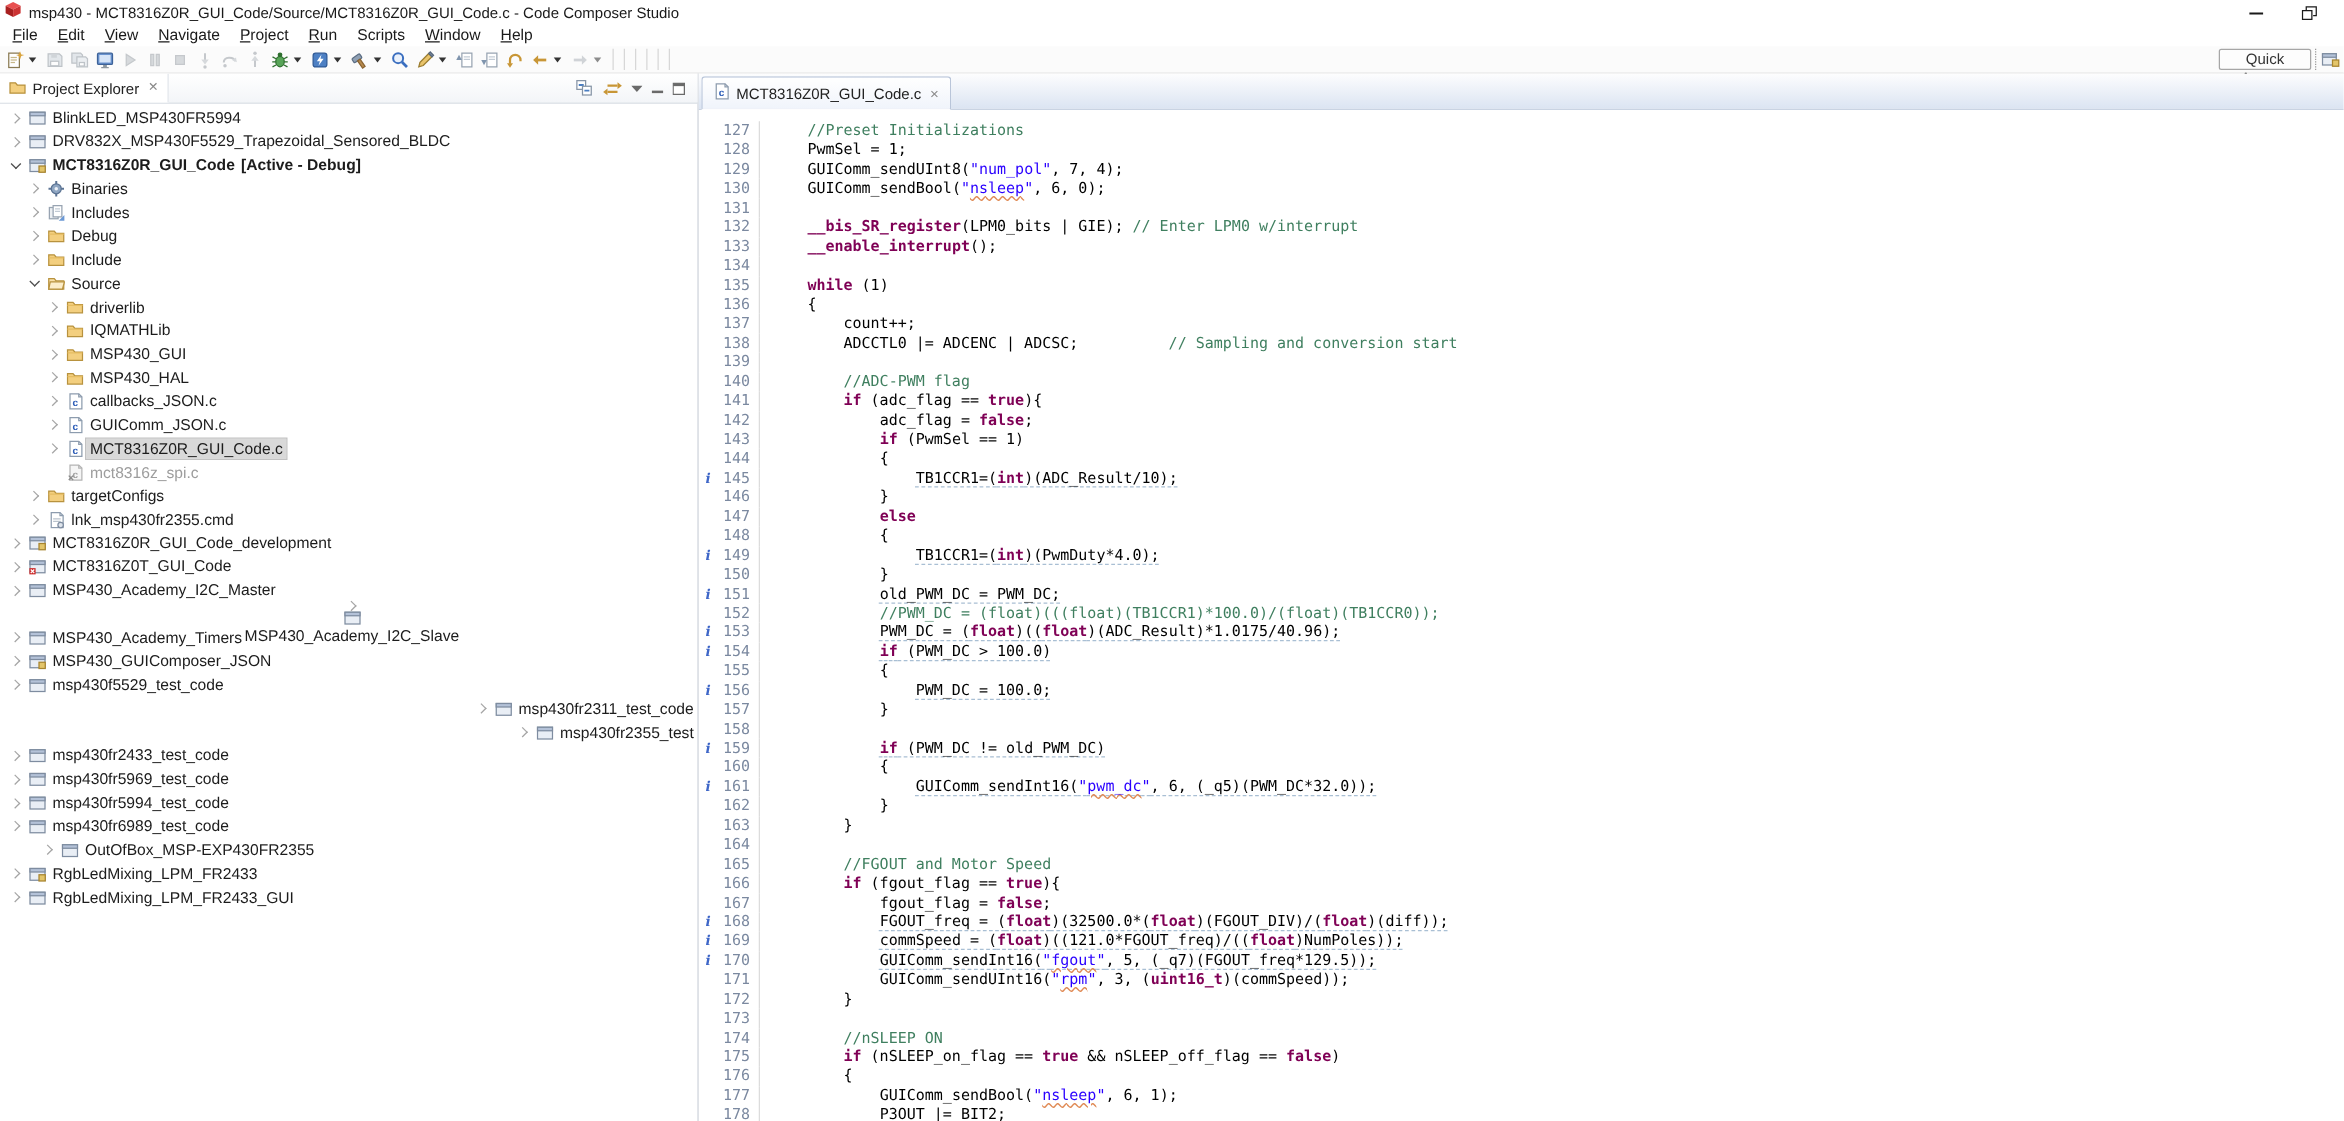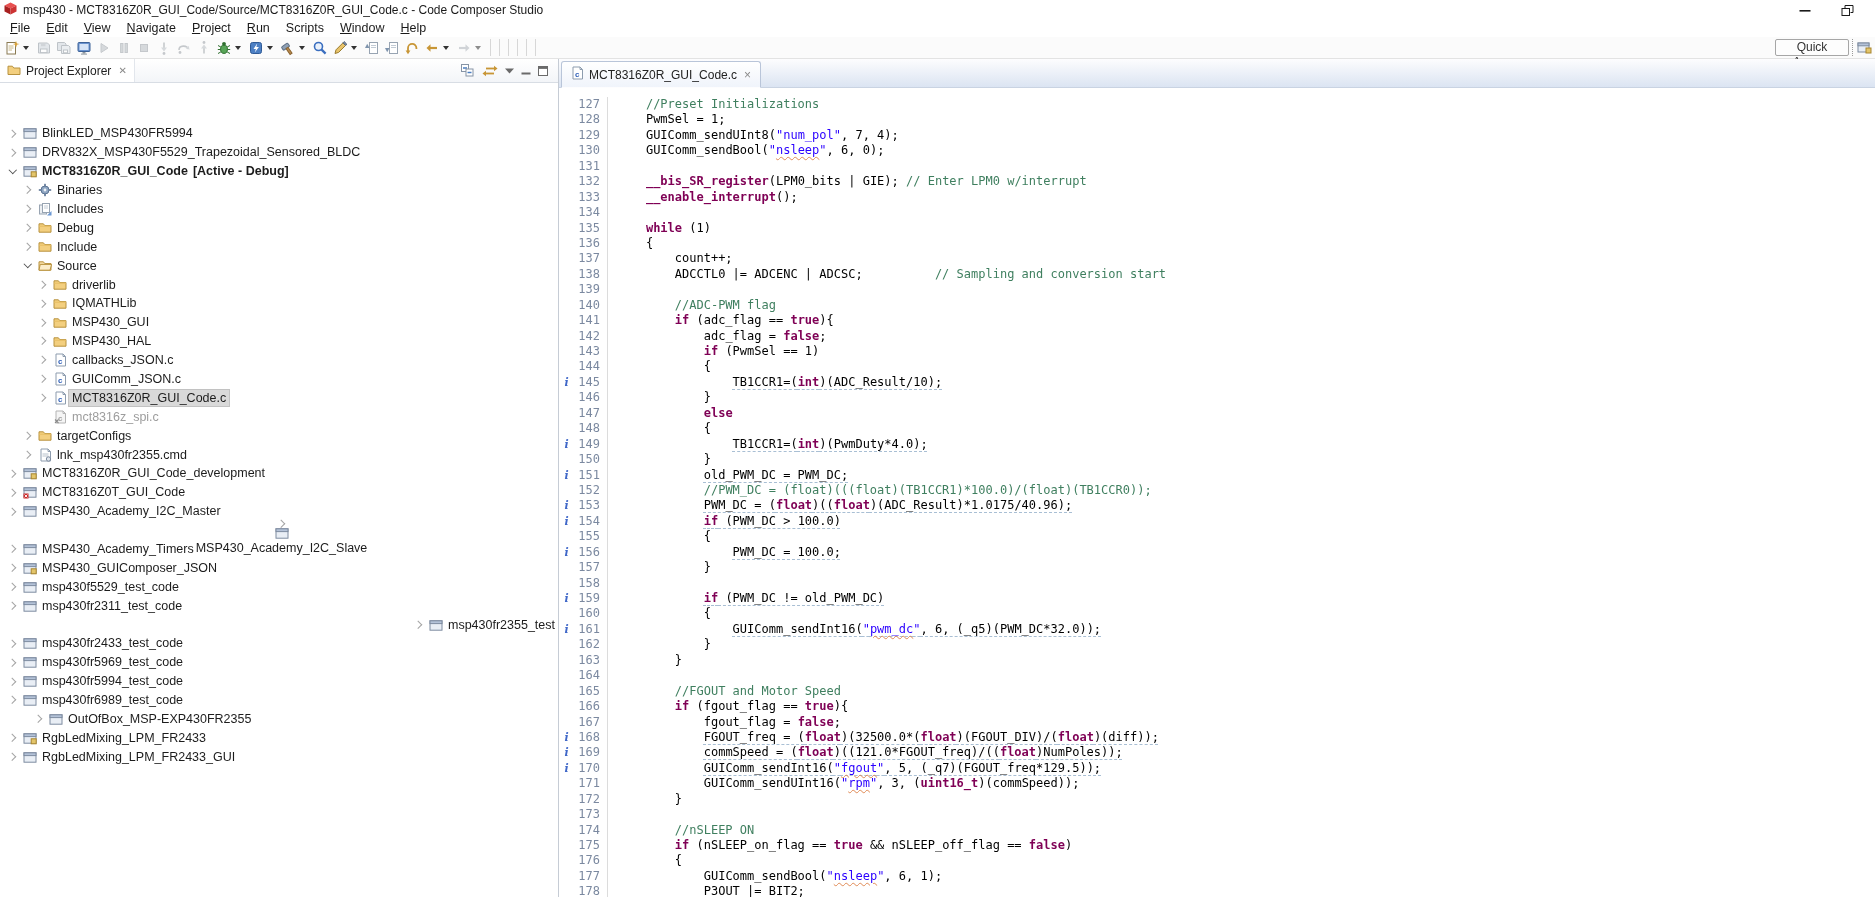--- a/index.html
+++ b/index.html
@@ -354,21 +354,21 @@
             </span>
             <span class="pe-tool">
               <svg width="10" height="10" viewBox="0 0 10 10">
                 <rect x="0.5" y="0.5" width="9" height="9" fill="#fff" stroke="#6a6a6a"></rect>
                 <rect x="0.5" y="0.5" width="9" height="2.4" fill="#6a6a6a"></rect>
               </svg>
             </span>
           </div>
       </div>
       <div class="tree" id="tree">
-          <div class="trow" style="padding-left: 5px; margin-top: 39px;">
+          <div class="trow" style="padding-left: 5px;">
             <span class="tw">
               <span class="chev r"></span>
             </span>
             <span class="ti">
               <svg width="14" height="14" viewBox="0 0 14 14">
                 <rect x="1" y="2.8" width="12" height="9.4" fill="#e9eef5" stroke="#7e8ca0"></rect>
                 <rect x="1" y="2.8" width="12" height="2.8" fill="#b4c2d8" stroke="#7e8ca0"></rect>
               </svg>
             </span>
             <span class="tl">BlinkLED_MSP430FR5994</span>
@@ -673,21 +673,21 @@
               <span class="chev r"></span>
             </span>
             <span class="ti">
               <svg width="14" height="14" viewBox="0 0 14 14">
                 <rect x="1" y="2.8" width="12" height="9.4" fill="#e9eef5" stroke="#7e8ca0"></rect>
                 <rect x="1" y="2.8" width="12" height="2.8" fill="#b4c2d8" stroke="#7e8ca0"></rect>
               </svg>
             </span>
             <span class="tl">msp430f5529_test_code</span>
           </div>
-          <div class="trow" style="padding-left: 5px;">
+          <div class="trow" style="padding-left: 5px; justify-content: flex-end;">
             <span class="tw">
               <span class="chev r"></span>
             </span>
             <span class="ti">
               <svg width="14" height="14" viewBox="0 0 14 14">
                 <rect x="1" y="2.8" width="12" height="9.4" fill="#e9eef5" stroke="#7e8ca0"></rect>
                 <rect x="1" y="2.8" width="12" height="2.8" fill="#b4c2d8" stroke="#7e8ca0"></rect>
               </svg>
             </span>
             <span class="tl">msp430fr2311_test_code</span>

